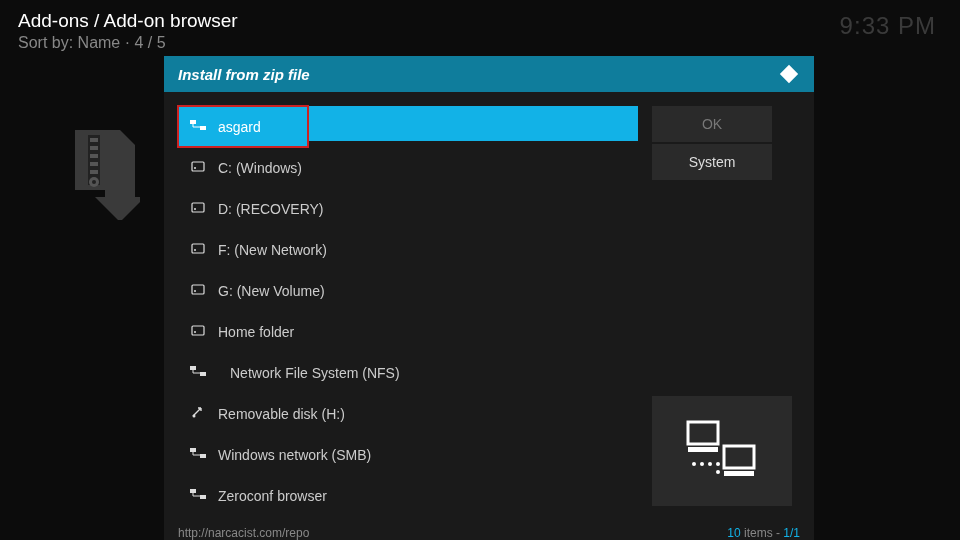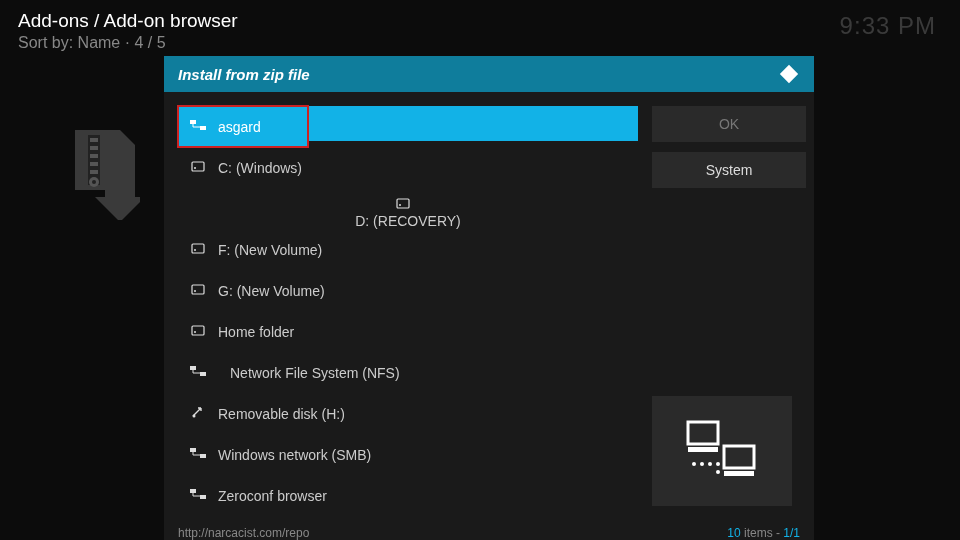--- a/index.html
+++ b/index.html
@@ -113,23 +113,23 @@
     padding-left: 14px;
     display: flex;
     flex-direction: column;
   }
   .btn {
     background: #2a2a2a;
     color: #ddd;
     text-align: center;
     padding: 10px 0;
     font-size: 14px;
-    margin-bottom: 10px;
+    margin-bottom: 2px;
     cursor: pointer;
-    width: 154px;
+    width: 120px;
   }
   .btn.ok { color: #777; }
   .preview {
     margin-top: auto;
     margin-bottom: 10px;
     width: 140px;
     height: 110px;
     background: #2a2a2a;
     display: flex;
     align-items: center;
@@ -199,35 +199,35 @@
         <div class="row-wrap">
           <div class="file-item" style="position: relative; z-index: 1; width: 460px;">
             <span class="icon"><svg width="14" height="14" viewBox="0 0 14 14">
                 <rect x="1" y="3" width="12" height="9" rx="1" fill="none" stroke="currentColor" stroke-width="1.2"></rect>
                 <circle cx="4" cy="9" r="1" fill="currentColor"></circle>
               </svg></span>
             <span>C: (Windows)</span>
           </div>
         </div>
         <div class="row-wrap">
-          <div class="file-item" style="position: relative; z-index: 1; width: 460px; flex-direction: column;">
+          <div class="file-item" style="position: relative; z-index: 1; width: 460px;">
             <span class="icon"><svg width="14" height="14" viewBox="0 0 14 14">
                 <rect x="1" y="3" width="12" height="9" rx="1" fill="none" stroke="currentColor" stroke-width="1.2"></rect>
                 <circle cx="4" cy="9" r="1" fill="currentColor"></circle>
               </svg></span>
             <span>D: (RECOVERY)</span>
           </div>
         </div>
         <div class="row-wrap">
           <div class="file-item" style="position: relative; z-index: 1; width: 460px;">
             <span class="icon"><svg width="14" height="14" viewBox="0 0 14 14">
                 <rect x="1" y="3" width="12" height="9" rx="1" fill="none" stroke="currentColor" stroke-width="1.2"></rect>
                 <circle cx="4" cy="9" r="1" fill="currentColor"></circle>
               </svg></span>
-            <span>F: (New Volume)</span>
+            <span>F: (New Network)</span>
           </div>
         </div>
         <div class="row-wrap">
           <div class="file-item" style="position: relative; z-index: 1; width: 460px;">
             <span class="icon"><svg width="14" height="14" viewBox="0 0 14 14">
                 <rect x="1" y="3" width="12" height="9" rx="1" fill="none" stroke="currentColor" stroke-width="1.2"></rect>
                 <circle cx="4" cy="9" r="1" fill="currentColor"></circle>
               </svg></span>
             <span>G: (New Volume)</span>
           </div>

